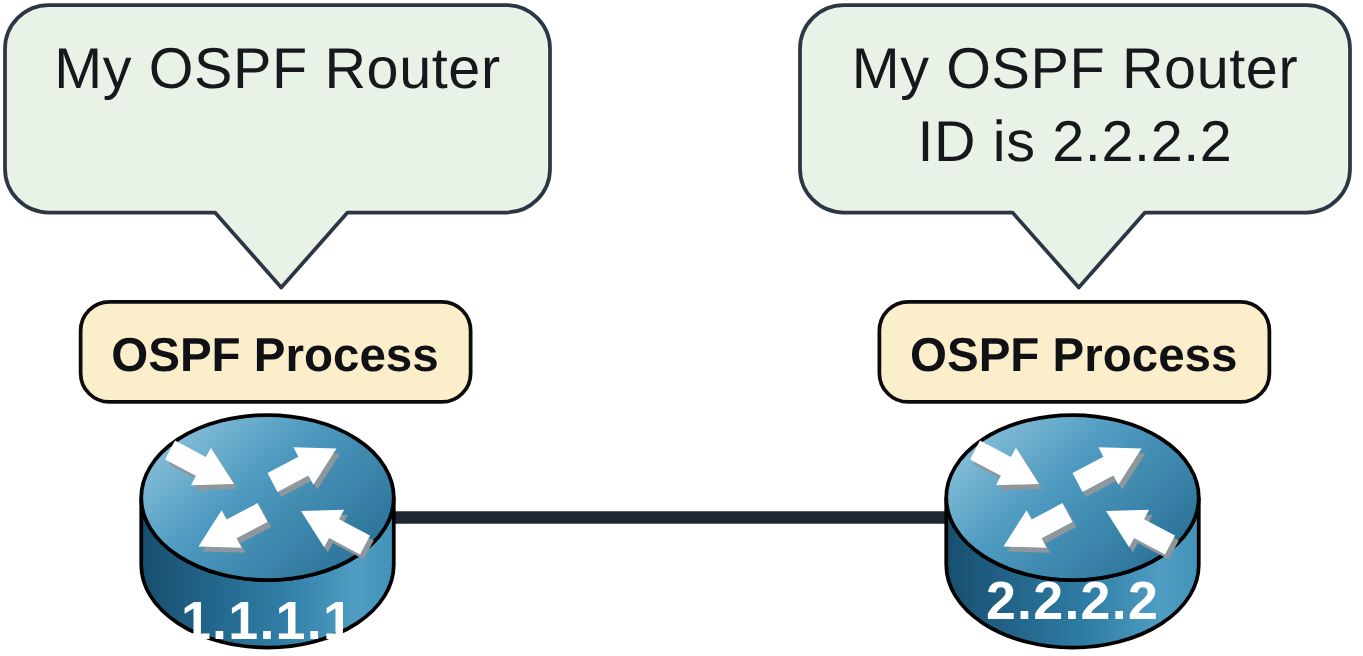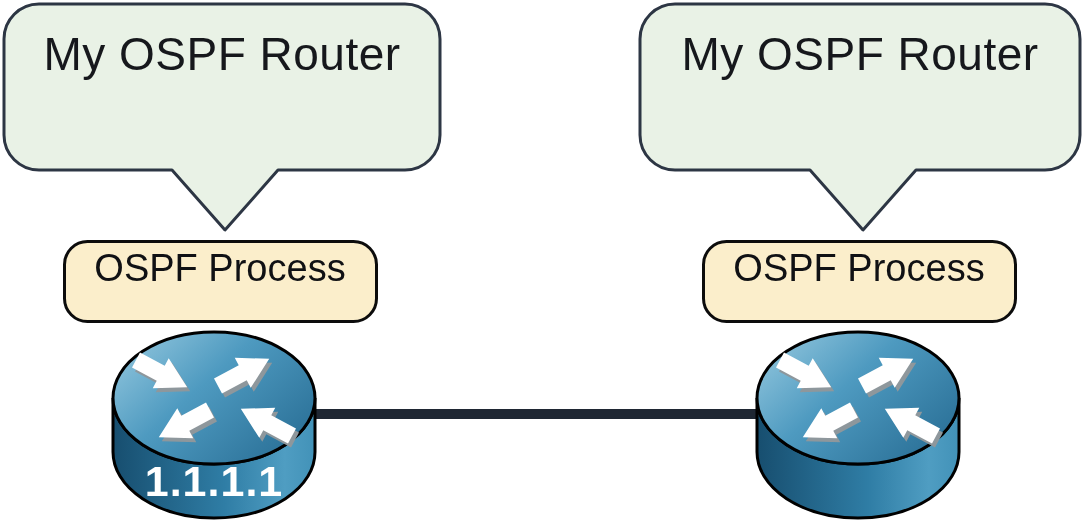--- a/index.html
+++ b/index.html
@@ -18,37 +18,38 @@
     font-size:46px;
     line-height:59px;
     font-weight:500;
     color:#16181c;
     letter-spacing:0.5px;
   }
   .callout-text.left{left:4px;top:25px;width:436px;}
   .callout-text.right{left:640px;top:25px;width:440px;}
   .process-label{
     position:absolute;
-    top:228px;height:80px;width:312px;
+    top:245px;height:80px;width:312px;
     display:flex;align-items:center;justify-content:center;
     font-size:38px;
     color:#101114;
+    font-weight:bold;
   }
   .process-label.left{left:64px;}
   .process-label.right{left:703px;}
   .router-label{
     position:absolute;
     top:457px;width:220px;
     text-align:center;
     font-size:43px;
     font-weight:bold;
     color:#ffffff;
     letter-spacing:1px;
   }
-  .router-label.left{left:104px;}
+  .router-label.left{left:104px;margin-top:16px;}
   .router-label.right{left:748px;}
 </style>
 </head>
 <body>
 
 <div class="canvas">
 
   <svg class="layer" width="1090" height="525" viewBox="0 0 1090 525">
     <defs>
       <linearGradient id="topGrad" gradientUnits="userSpaceOnUse" x1="-60" y1="-66" x2="60" y2="66">
@@ -120,20 +121,22 @@
       </g>
     </g>
   </svg>
 
   <div class="callout-text left">
     <div>My OSPF Router</div>
   </div>
 
   <div class="callout-text right">
     <div>My OSPF Router</div>
+    <div>ID is 2.2.2.2</div>
   </div>
 
   <div class="process-label left">OSPF Process</div>
   <div class="process-label right">OSPF Process</div>
 
   <div class="router-label left">1.1.1.1</div>
+  <div class="router-label right">2.2.2.2</div>
 
 </div>
 
 </body></html>

